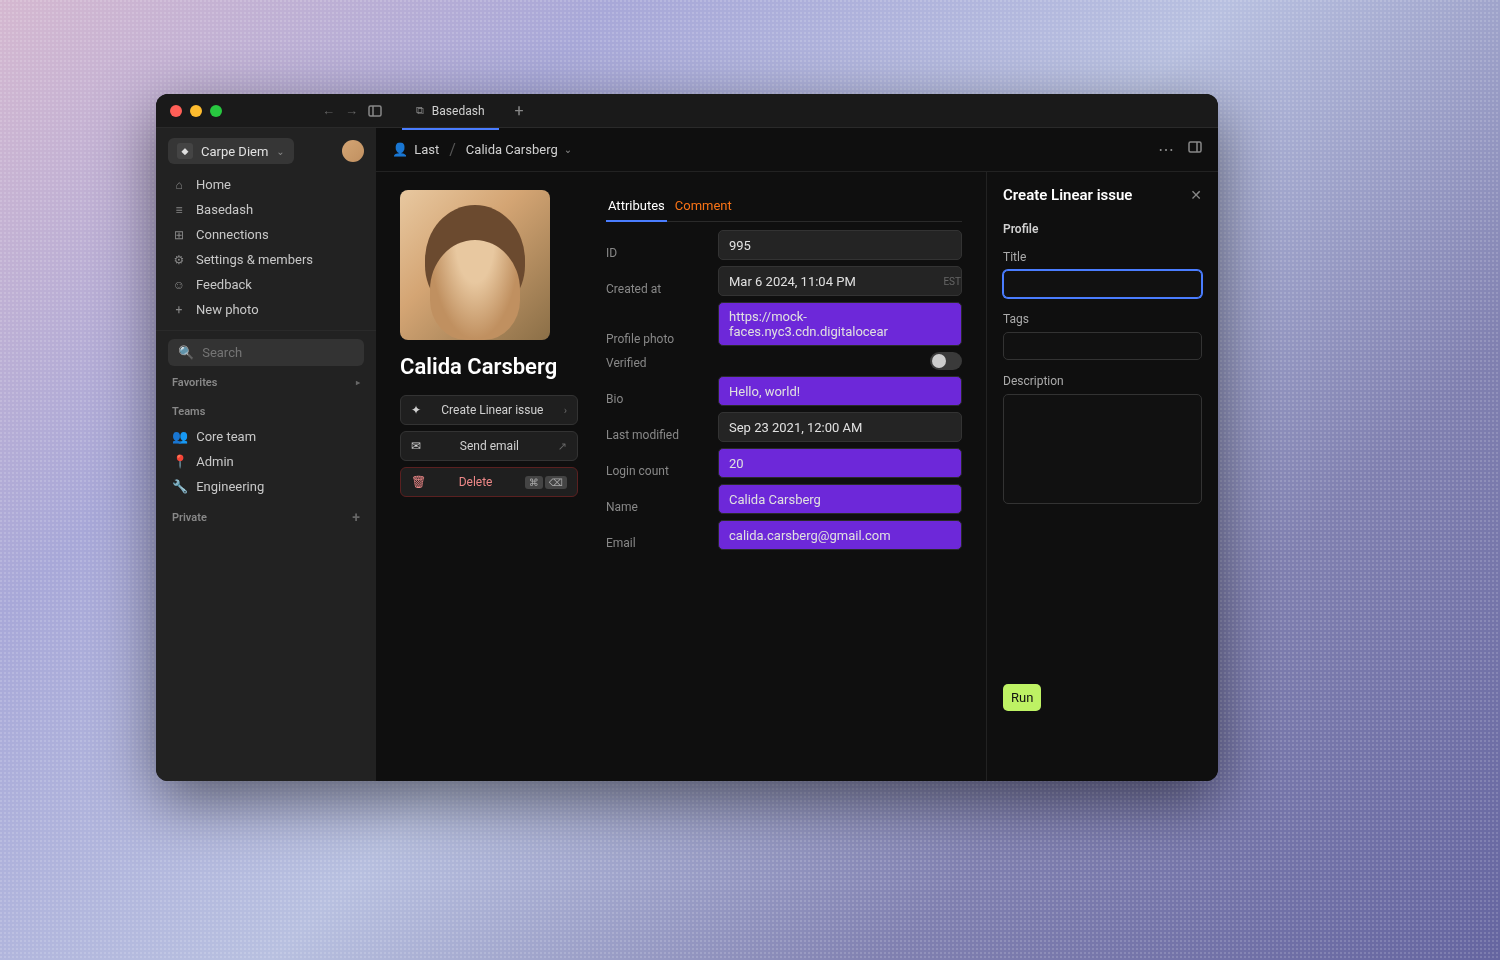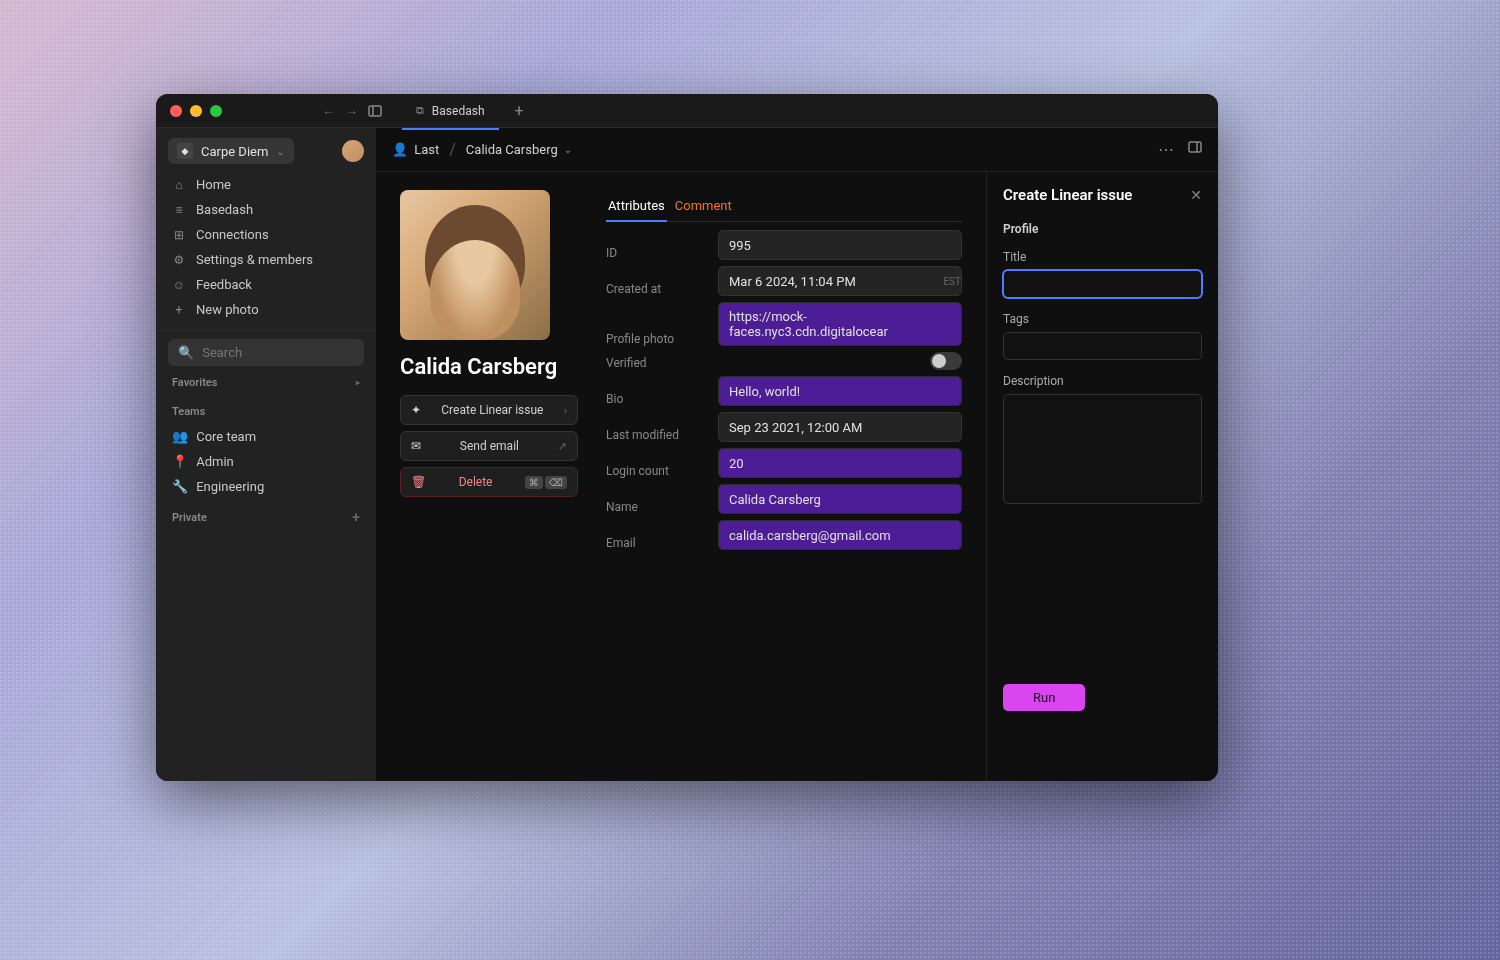--- a/index.html
+++ b/index.html
@@ -51,35 +51,35 @@
 .action-btn .ext{color:#666;font-size:11px}
 .action-btn.danger{border-color:#5a2020;color:#e88}
 .action-btn.danger .ext{display:flex;gap:2px}
 .record-right{flex:1;min-width:0}
 .tabs{display:flex;gap:6px;border-bottom:1px solid #2a2a2a;margin-bottom:8px}
 .tab-item{padding:8px 2px;color:#f97316;font-size:13px;cursor:pointer;position:relative}
 .tab-item.active{color:#fff}
 .tab-item.active::after{content:"";position:absolute;bottom:-1px;left:0;right:0;height:2px;background:#4a7dff}
 .attr-row{display:flex;align-items:flex-end;gap:16px;margin-bottom:6px}
 .attr-label{width:96px;color:#888;font-size:12px;flex-shrink:0}
-.attr-value{flex:1;background:#4c1d95;border:1px solid #2a2a2a;border-radius:5px;padding:6px 10px;color:#e0e0e0;font-size:13px;min-height:30px;display:flex;align-items:center;position:relative}
+.attr-value{flex:1;background:#6d28d9;border:1px solid #2a2a2a;border-radius:5px;padding:6px 10px;color:#e0e0e0;font-size:13px;min-height:30px;display:flex;align-items:center;position:relative}
 .attr-value.readonly{background:#242424;border-color:#333}
 .attr-value .tz{position:absolute;right:0;color:#666;font-size:10px}
 .toggle{width:32px;height:18px;background:#3a3a3a;border-radius:10px;position:relative;cursor:pointer;margin-left:auto}
 .toggle::after{content:"";position:absolute;left:2px;top:2px;width:14px;height:14px;background:#ccc;border-radius:50%}
 .right-panel{width:232px;border-left:1px solid #222;padding:14px 16px;display:flex;flex-direction:column}
 .panel-header{display:flex;justify-content:space-between;align-items:center;margin-bottom:18px}
 .panel-title{color:#fff;font-size:15px;font-weight:600}
 .panel-close{color:#888;cursor:pointer;font-size:14px}
 .panel-section{color:#d0d0d0;font-size:12px;font-weight:600;margin-bottom:14px}
 .form-label{color:#aaa;font-size:12px;margin-bottom:6px;display:block}
 .form-input{width:100%;background:#111;border:1px solid #333;border-radius:5px;padding:6px 8px;color:#e0e0e0;font-size:12px;margin-bottom:14px;outline:none}
 .form-input.focused{border-color:#4a7dff;box-shadow:0 0 0 1px #4a7dff}
 .form-textarea{width:100%;height:110px;background:#111;border:1px solid #333;border-radius:5px;padding:6px 8px;color:#e0e0e0;font-size:12px;resize:none;outline:none}
-.run-btn{margin-top:auto;align-self:flex-start;background:#d946ef;color:#111;border:none;border-radius:5px;padding:6px 30px;font-size:13px;cursor:pointer;margin-top:180px}
+.run-btn{margin-top:auto;align-self:flex-start;background:#bef264;color:#111;border:none;border-radius:5px;padding:6px 8px;font-size:13px;cursor:pointer;margin-top:180px}
 svg{display:block}
 </style>
 </head>
 <body>
 
 <div class="window">
   <div class="titlebar">
     <div class="traffic">
       <div class="dot red"></div>
       <div class="dot yellow"></div>

